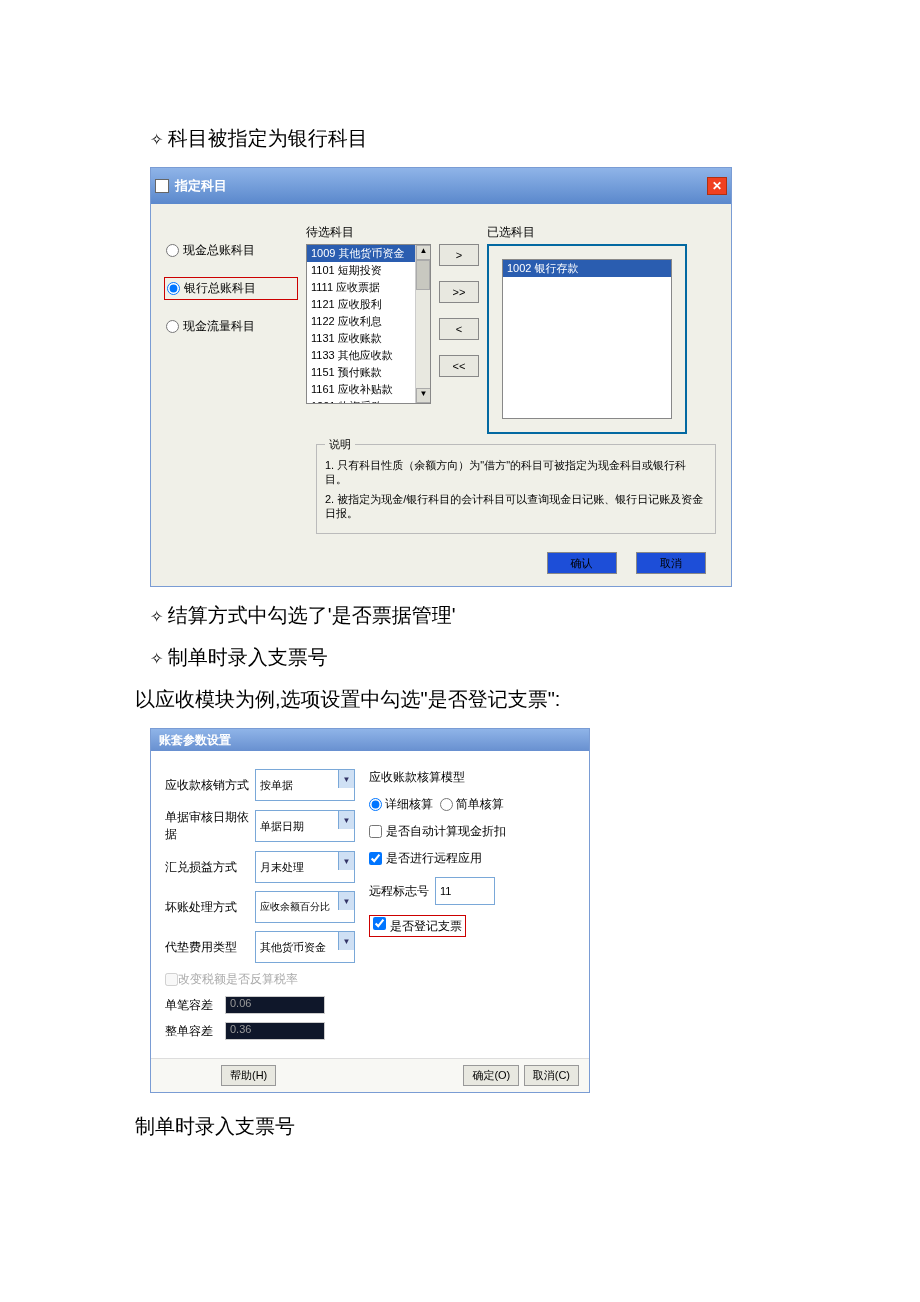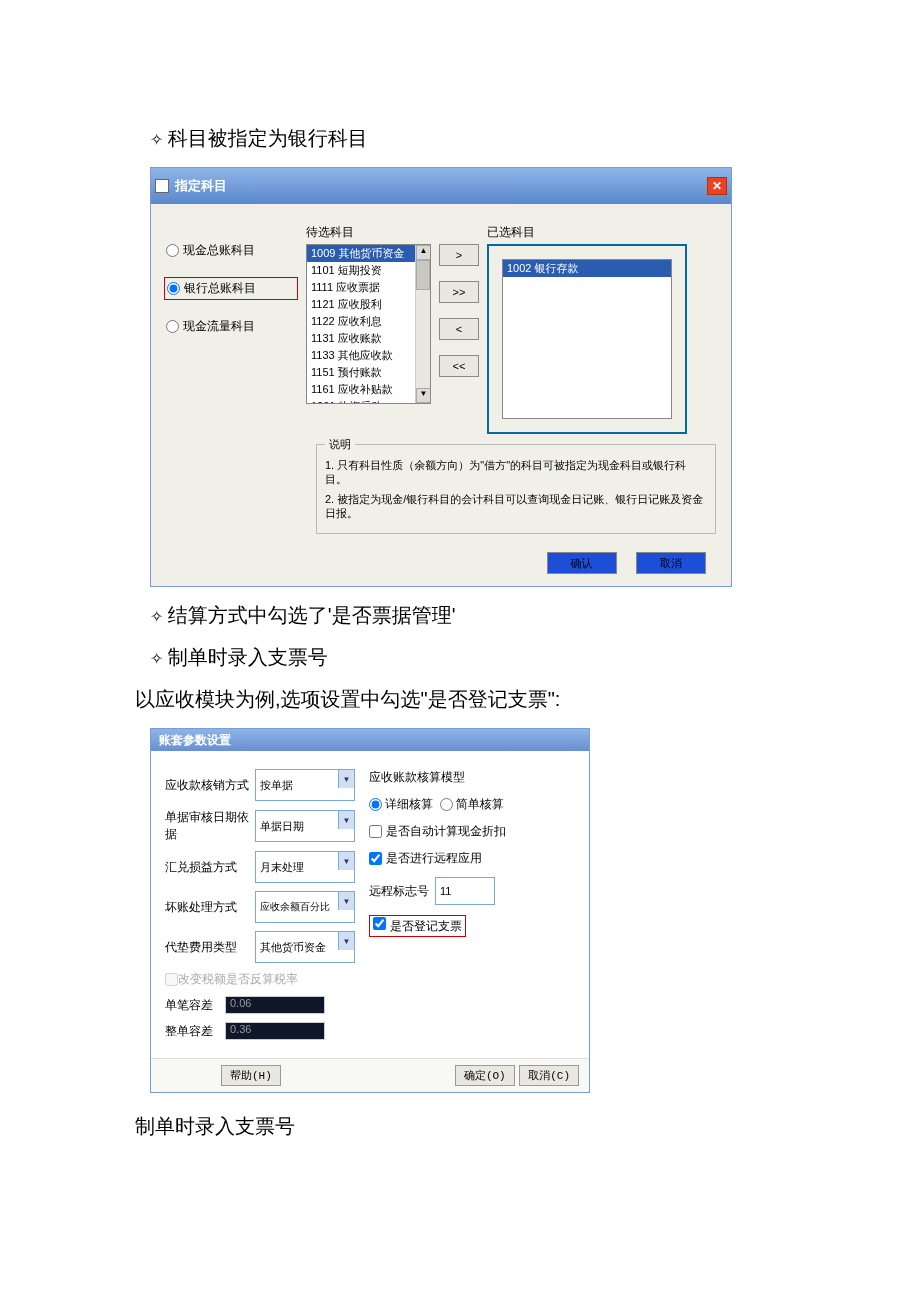--- a/index.html
+++ b/index.html
@@ -52,21 +52,21 @@
   .combo { width: 100px; height: 32px; border: 1px solid #7aa8d8; background: #fff; display: flex; align-items: center; padding: 0 4px; font-size: 11px; position: relative; }
   .combo-arrow { position: absolute; right: 0; top: 0; width: 16px; height: 18px; background: #cfe0f4; border-left: 1px solid #7aa8d8; display: flex; align-items: center; justify-content: center; font-size: 8px; color: #336; }
   .input-dis { width: 100px; height: 18px; border: 1px solid #ccc; background: #0f172a; padding: 0 4px; font-size: 11px; color: #999; }
   .right-form { }
   .check-row { display: flex; align-items: center; margin-bottom: 10px; font-size: 12px; }
   .check-row input[type=checkbox] { margin-right: 4px; }
   .check-row input[type=radio] { margin-right: 3px; }
   .check-highlight { border: 1.5px solid #c00; padding: 1px 3px; }
   .text-input { width: 60px; height: 28px; border: 1px solid #7aa8d8; padding: 0 4px; font-size: 11px; margin-left: 6px; }
   .d2-footer { border-top: 1px solid #ddd; padding: 6px 10px; text-align: right; background: #f8f8f4; }
-  .d2-btn { padding: 2px 8px; font-size: 11px; background: #e8e8e0; border: 1px solid #999; cursor: pointer; font-family: Liberation Mono, monospace; }
+  .d2-btn { padding: 2px 8px; font-size: 11px; background: #e8e8e0; border: 1px solid #999; cursor: pointer; }
   .d2-btn-left { float: left; margin-left: 60px; }
 </style>
 </head>
 <body>
 
 <div style="height:110px"></div>
 
 <p class="doc-text"><span class="diamond">✧ </span><span>科目被指定为银行科目</span></p>
 
 <div class="dialog1">

